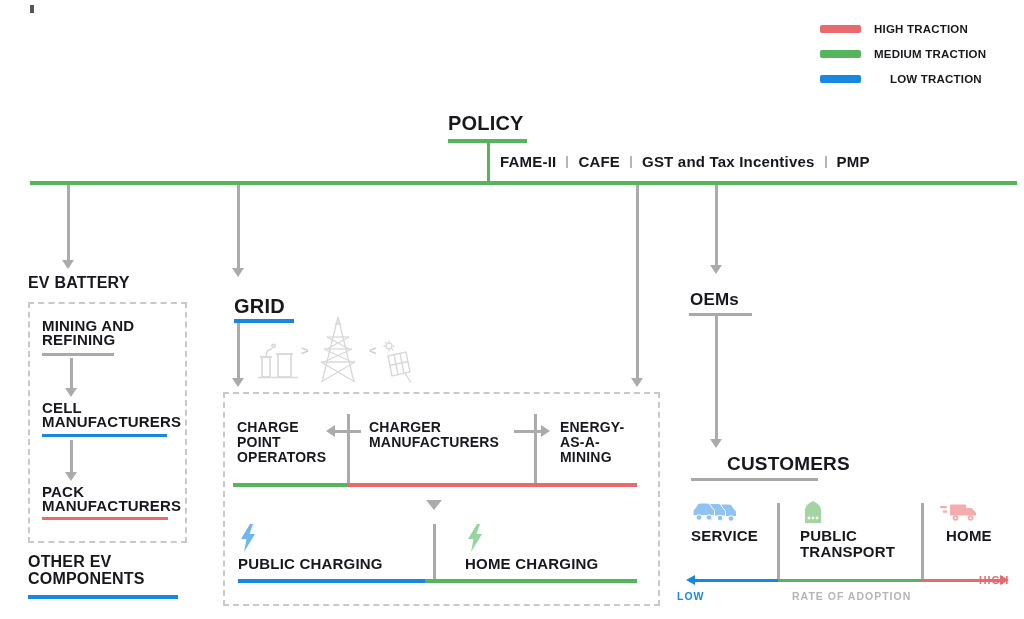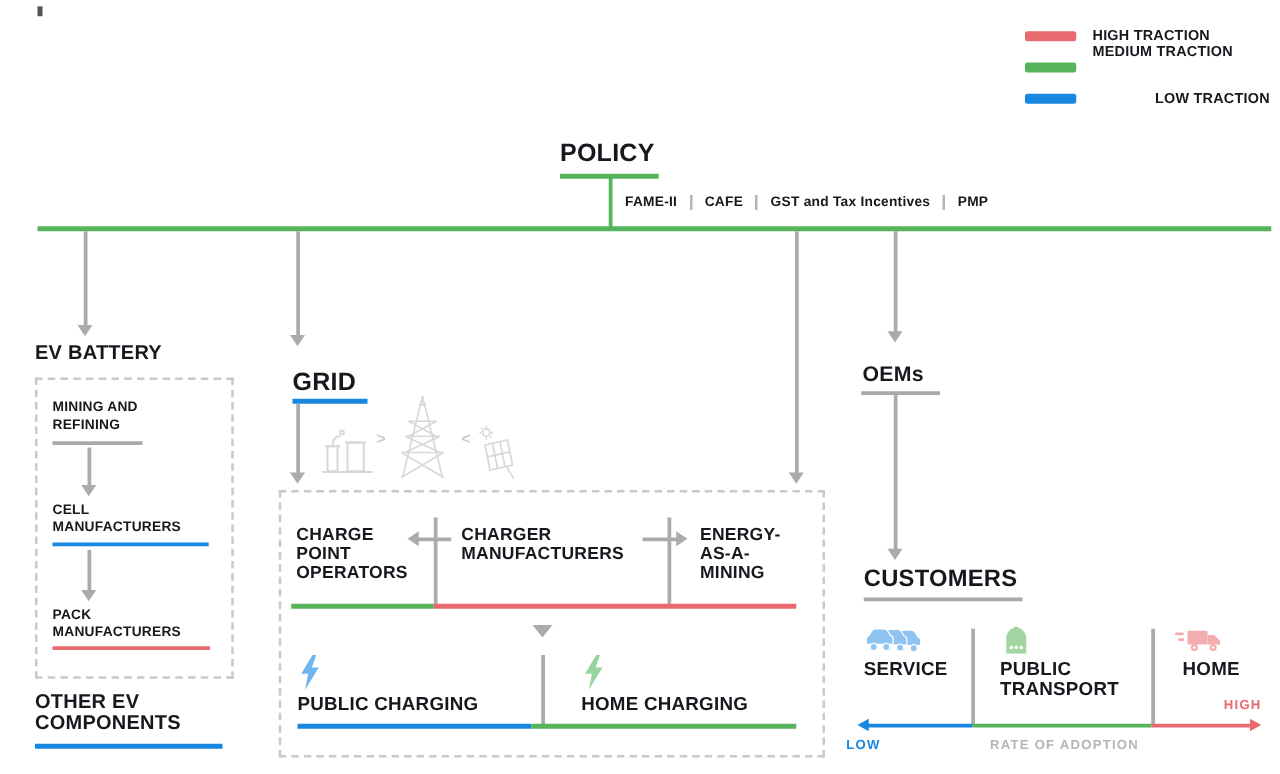--- a/index.html
+++ b/index.html
@@ -9,21 +9,21 @@
   .hline{position:absolute;height:4px;}
   .ul{position:absolute;height:3px;}
   .lbl{position:absolute;font-weight:700;color:#17171e;letter-spacing:.2px;}
   .ml{white-space:pre-line;}
   .t20{font-size:20px;line-height:22px;}
   .t17{font-size:17px;line-height:19px;text-align:center;}
   .t16{font-size:16px;line-height:17px;}
   .t19{font-size:19px;line-height:21px;}
   .t14{font-size:14px;line-height:15px;}
   .t15{font-size:15px;line-height:16px;}
-  .t12{font-size:11px;line-height:14px;}
+  .t12{font-size:15px;line-height:14px;}
   .t11{font-size:11.5px;line-height:13px;}
   .t10{font-size:10.5px;line-height:12px;letter-spacing:1px;}
   
   .varrow{position:absolute;width:2.5px;background:#ababab;}
   .varrow::after{content:"";position:absolute;left:50%;transform:translateX(-50%);bottom:-8px;
                  width:0;height:0;border-left:6px solid transparent;border-right:6px solid transparent;
                  border-top:9px solid #ababab;}
   
   .vline{position:absolute;width:2.5px;background:#ababab;}
   
@@ -52,23 +52,23 @@
 <body>
 
 <div id="canvas">
 
   <div class="abs" style="left:30px;top:5px;width:4px;height:8px;background:#55555c;"></div>
 
   <div>
     <div class="legend-bar" style="left:820px;top:25px;background:#e8696e;"></div>
     <div class="lbl t11" style="left:874px;top:23px;">HIGH TRACTION</div>
     <div class="legend-bar" style="left:820px;top:50px;background:#56b45c;"></div>
-    <div class="lbl t11" style="left:874px;top:36px;">MEDIUM TRACTION</div>
+    <div class="lbl t11" style="left:874px;top:48px;">MEDIUM TRACTION</div>
     <div class="legend-bar" style="left:820px;top:75px;background:#1787e0;"></div>
-    <div class="lbl t11" style="left:888px;top:73px;padding-left:36px;">LOW TRACTION</div>
+    <div class="lbl t11" style="left:854px;top:73px;padding-left:36px;">LOW TRACTION</div>
   </div>
 
   <div class="lbl t20" style="left:448px;top:112px;">POLICY</div>
   <div class="hline" style="left:448px;top:139px;width:79px;background:#56b45c;"></div>
   <div class="abs" style="left:487px;top:142px;width:3px;height:41px;background:#56b45c;"></div>
 
   <div class="policyrow">
     <span class="lbl t12" style="position:static;">FAME-II</span>
     <span class="gsep"></span>
     <span class="lbl t12" style="position:static;">CAFE</span>
@@ -177,21 +177,21 @@
   </svg>
   <div class="lbl t15" style="left:465px;top:556px;">HOME CHARGING</div>
 
   <div class="ul" style="left:238px;top:579px;width:187px;height:4px;background:#1787e0;"></div>
   <div class="ul" style="left:425px;top:579px;width:212px;height:4px;background:#56b45c;"></div>
 
   <div class="lbl t17" style="left:690px;top:290px;">OEMs</div>
   <div class="ul" style="left:689px;top:313px;width:63px;background:#a9a9a9;"></div>
   <div class="varrow" style="left:715px;top:316px;height:124px;"></div>
 
-  <div class="lbl t19" style="left:691px;top:453px;text-align:right;">CUSTOMERS</div>
+  <div class="lbl t19" style="left:727px;top:453px;text-align:right;">CUSTOMERS</div>
   <div class="ul" style="left:691px;top:478px;width:127px;background:#a9a9a9;"></div>
 
   <svg class="abs" style="left:692px;top:502px;" width="48" height="21" viewBox="0 0 48 21">
     <g fill="#8fc3f2" stroke="#ffffff" stroke-width="1">
       <g transform="translate(22,1)">
         <path d="M1 9 q0-2 2-2.5 l2.5-4 Q6.5 1 8.5 1 h6.5 q2 0 3 1.5 l2.5 4 q2 .5 2 2.5 v4.5 h-21.5 z"></path>
         <circle cx="7" cy="15.5" r="2.8"></circle>
           <circle cx="17" cy="15.5" r="2.8"></circle>
       </g>
       <g transform="translate(11,0.5)">
@@ -236,15 +236,15 @@
   <div class="lbl t15" style="left:946px;top:528px;">HOME</div>
 
   <div class="axis-head-l" style="left:686px;top:575px;"></div>
   <div class="axis-seg" style="left:694px;top:579px;width:84px;background:#1787e0;"></div>
   <div class="axis-seg" style="left:778px;top:579px;width:143px;background:#56b45c;"></div>
   <div class="axis-seg" style="left:921px;top:579px;width:80px;background:#e8696e;"></div>
   <div class="axis-head-r" style="left:1000px;top:575px;"></div>
 
   <div class="lbl t10" style="left:677px;top:590px;color:#1787e0;">LOW</div>
   <div class="lbl t10" style="left:792px;top:590px;color:#b5b5b5;">RATE OF ADOPTION</div>
-  <div class="lbl t10" style="left:979px;top:558px;color:#e8696e;">HIGH</div>
+  <div class="lbl t10" style="left:979px;top:574px;color:#e8696e;">HIGH</div>
 
 </div>
 
 </body></html>

